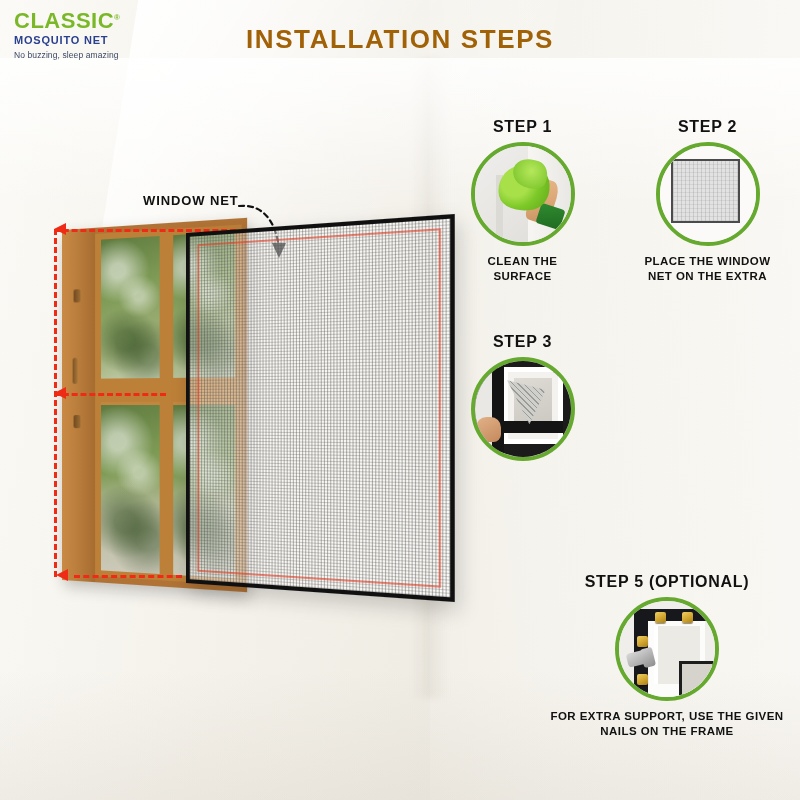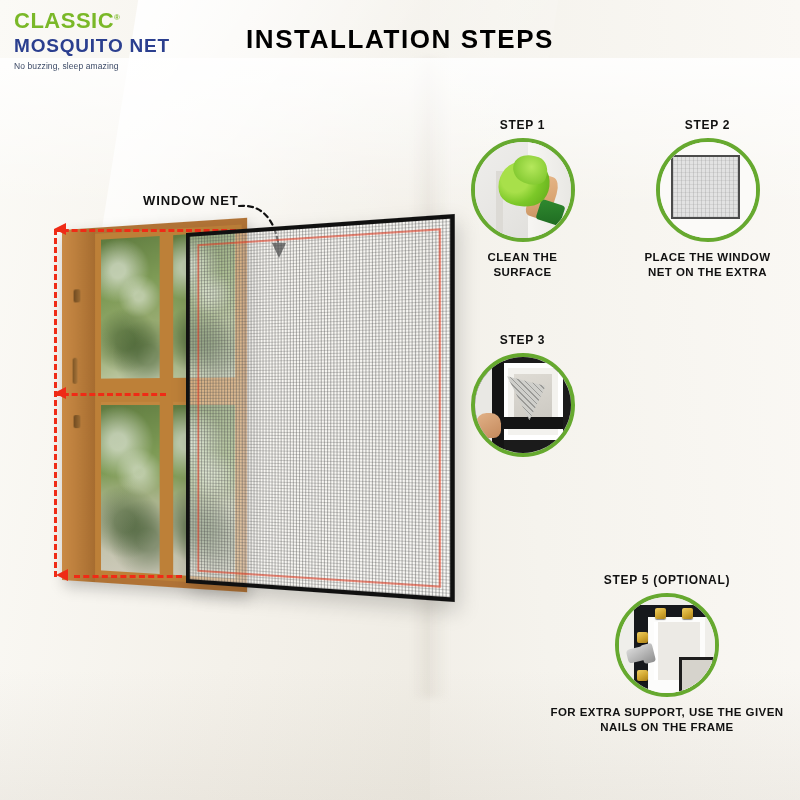--- a/index.html
+++ b/index.html
@@ -42,30 +42,30 @@
 
   
   #header{position:absolute;left:0;top:0;width:725px;height:80px;}
   #logo{position:absolute;left:14px;top:10px;width:160px;}
   .logo-classic{
     font-size:22px;font-weight:bold;letter-spacing:.5px;
     color:#7ab828;line-height:1;font-family:"Liberation Sans",sans-serif;
   }
   .logo-reg{font-size:8px;vertical-align:super;color:#7ab828;}
   .logo-sub{
-    font-size:19px;font-weight:bold;letter-spacing:.8px;color:#2b3f8f;
+    font-size:11px;font-weight:bold;letter-spacing:.8px;color:#2b3f8f;
     line-height:1.35;margin-top:1px;
   }
   .logo-tag{
     font-size:8.5px;color:#3c4a66;margin-top:2px;letter-spacing:.1px;
     font-style:normal;
   }
   #page-title{
     position:absolute;left:0;top:24px;width:800px;text-align:center;
-    font-size:26px;font-weight:bold;color:#000000;letter-spacing:1.6px;
+    font-size:26px;font-weight:bold;color:#a16207;letter-spacing:1.6px;
   }
 
   
   #illustration{position:absolute;left:40px;top:195px;width:400px;height:420px;}
 
   #window-net-label{
     position:absolute;left:103px;top:-2px;
     font-size:13px;font-weight:bold;color:#111;letter-spacing:.9px;
     white-space:nowrap;
   }
@@ -138,21 +138,21 @@
   #net-inner-red{
     position:absolute;left:8px;top:8px;right:8px;bottom:8px;
     border:2px solid rgba(232,60,35,.55);box-sizing:border-box;
     pointer-events:none;
   }
 
   
   #steps{position:absolute;left:440px;top:118px;width:350px;height:660px;}
   .step{position:absolute;width:165px;text-align:center;}
   .step-title{
-    font-size:12px;font-weight:bold;color:#111;letter-spacing:.7px;
+    font-size:16px;font-weight:bold;color:#111;letter-spacing:.7px;
     margin-bottom:6px;
   }
   .step-circle{
     width:104px;height:104px;border-radius:50%;
     border:4px solid #66a92f;box-sizing:border-box;
     margin:0 auto;overflow:hidden;position:relative;
     background:#efefef;
   }
   .step-caption{
     margin-top:8px;font-size:11.5px;font-weight:bold;color:#111;

